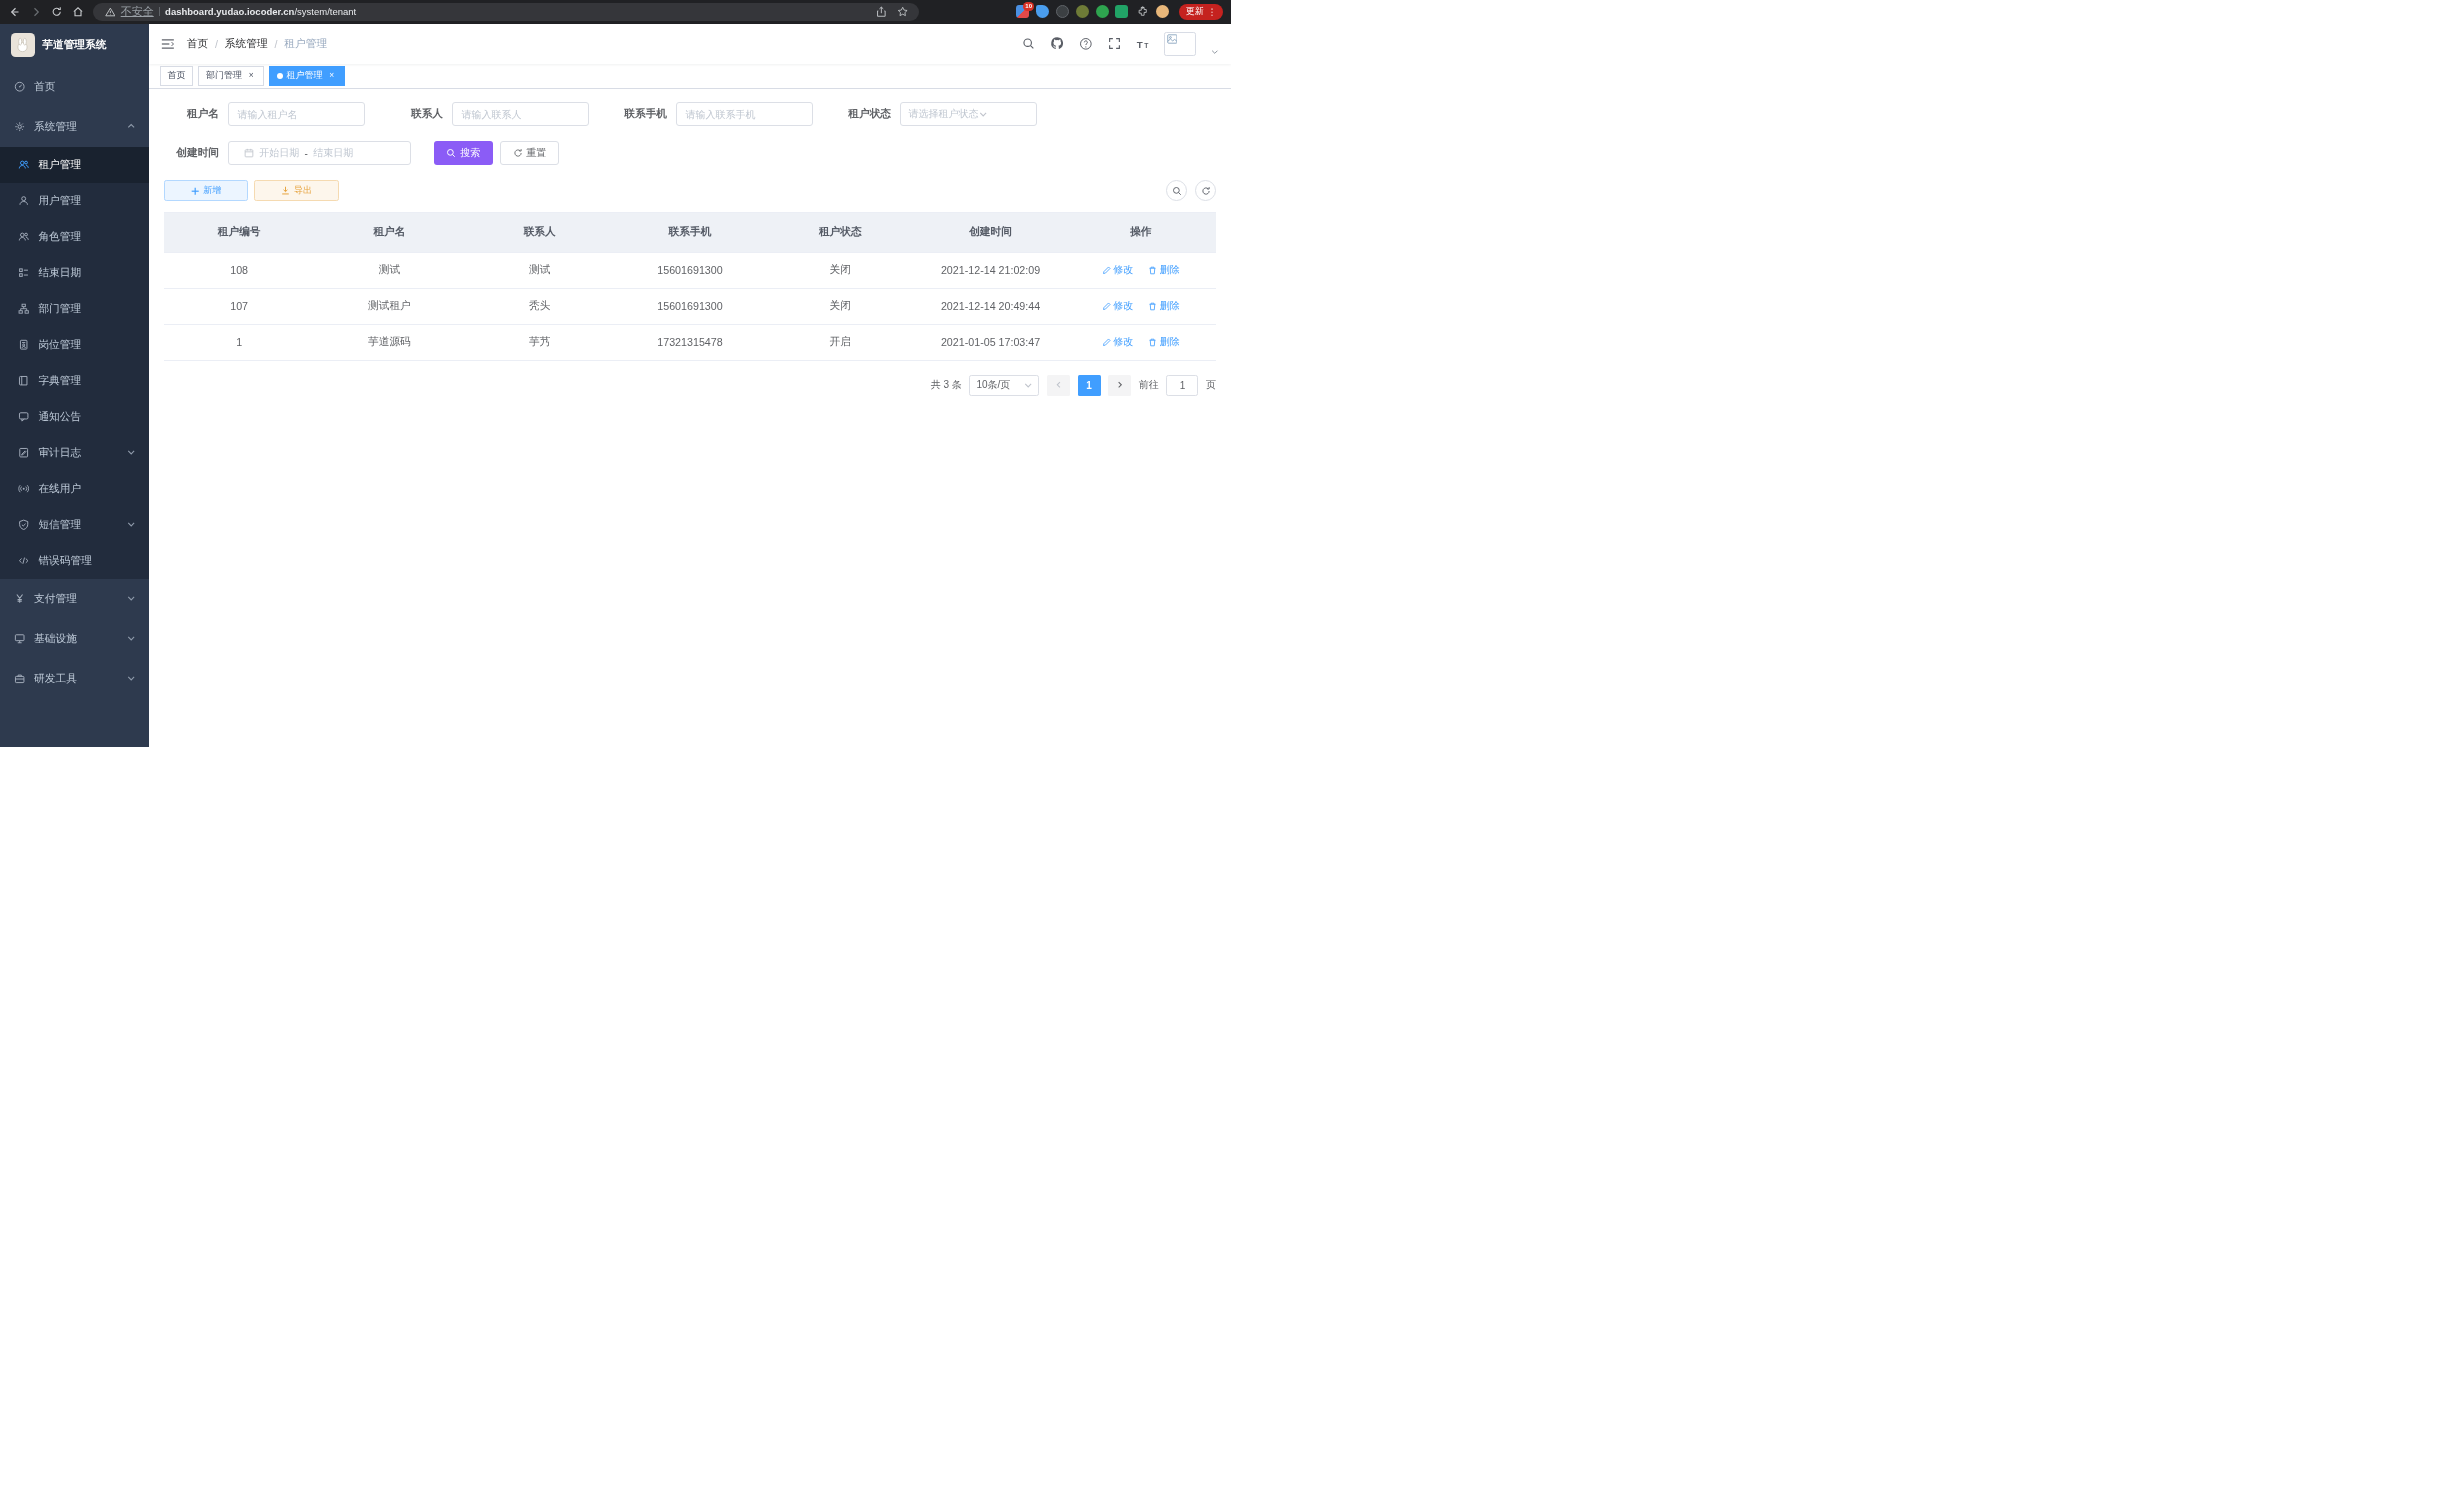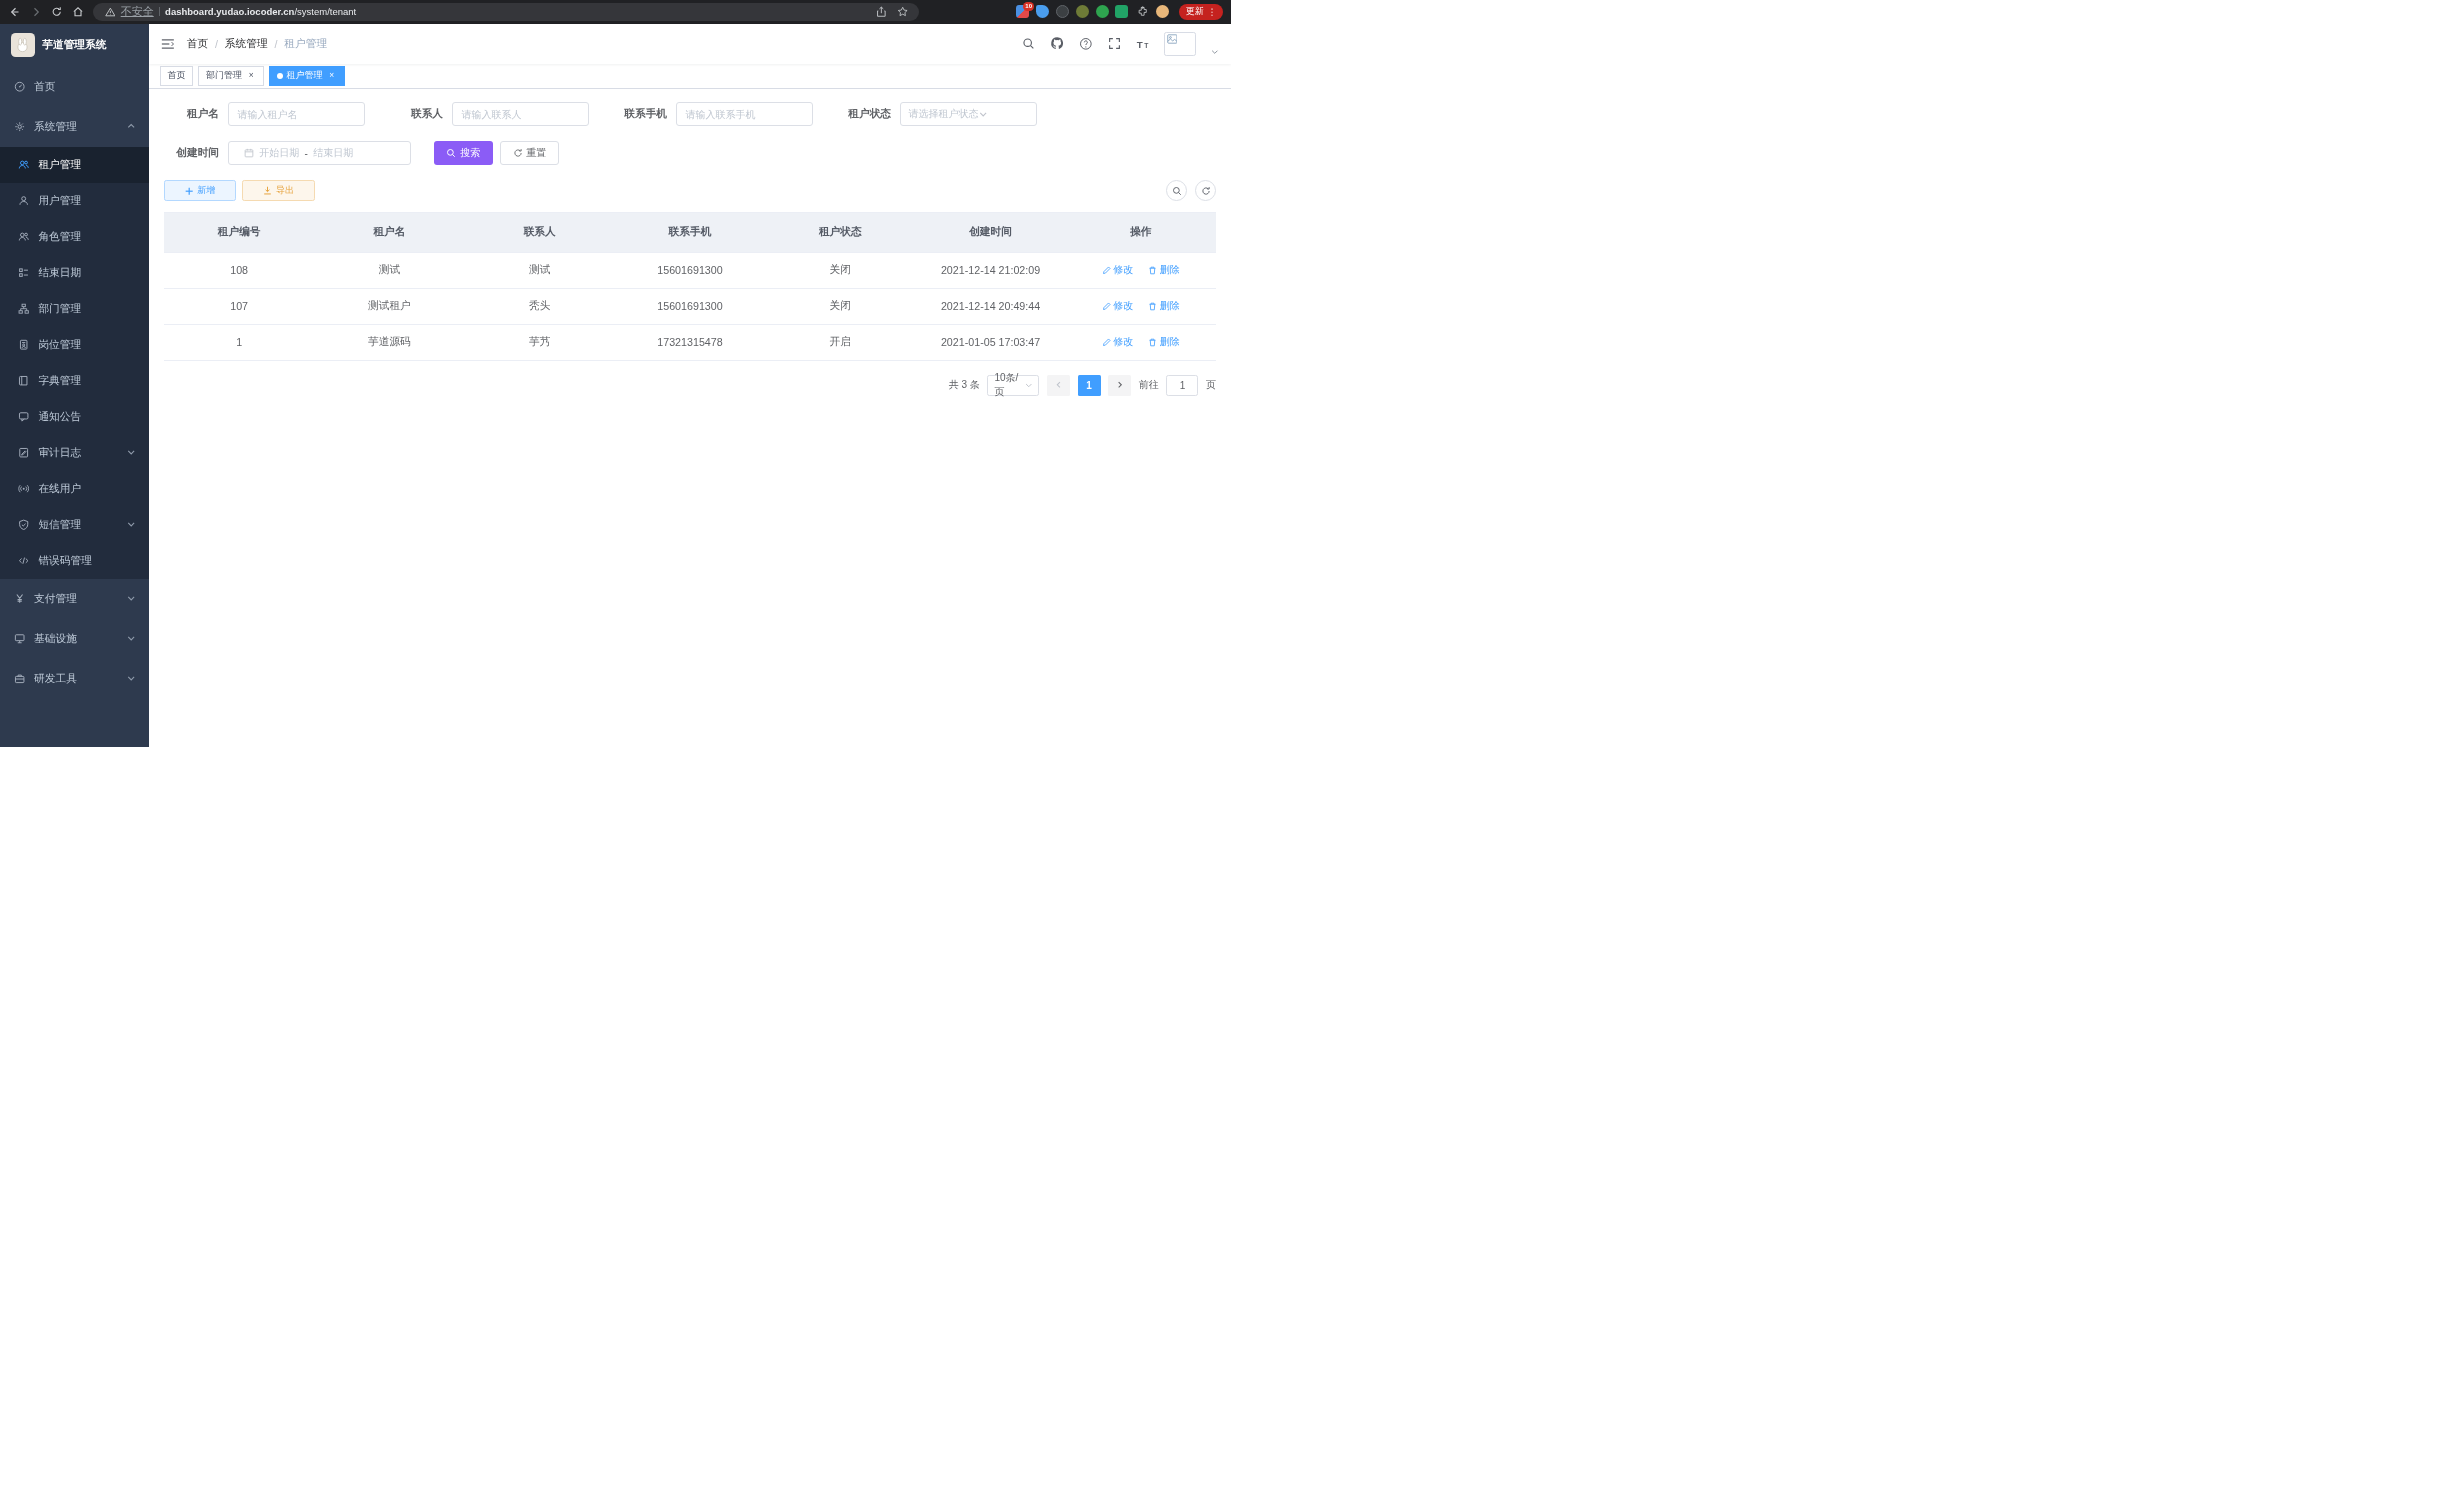--- a/index.html
+++ b/index.html
@@ -73,33 +73,33 @@
   input.ctl::placeholder, .ph { color:#bfc6d0; }
   .select { width:137px; display:flex; align-items:center; padding:0 7.6px; cursor:pointer; }
   .daterange { width:183px; display:flex; align-items:center; gap:5.3px; padding:0 15px; }
   .daterange .ph { font-size:10px; }
   .dr-sep { color:#606266; }
   .btn { height:24px; border-radius:3px; font-size:10px; display:inline-flex; align-items:center; gap:3.8px; padding:0 11.4px; cursor:pointer; border:0.8px solid transparent; font-family:"Liberation Sans",sans-serif; }
   .btn-search { background:#8b5cf6; color:#fff; margin-left:23px; }
   .btn-reset { background:#fff; border-color:#dcdfe6; color:#606266; margin-left:7.6px; }
 
   .toolbar { display:flex; align-items:center; margin-bottom:10.7px; }
-  .btn-sm { height:21px; border-radius:2.3px; font-size:9px; display:inline-flex; align-items:center; gap:3.8px; padding:0 20px; cursor:pointer; }
+  .btn-sm { height:21px; border-radius:2.3px; font-size:9px; display:inline-flex; align-items:center; gap:3.8px; padding:0 26px; cursor:pointer; }
   .btn-add { color:#409eff; background:#ecf5ff; border:0.8px solid #b3d8ff; }
   .btn-export { color:#e6a23c; background:#fdf6ec; border:0.8px solid #f5dab1; margin-left:6px; }
   .tool-right { margin-left:auto; display:flex; gap:7.6px; }
   .circ-btn { width:21px; height:21px; border:0.8px solid #dcdfe6; border-radius:50%; display:flex; align-items:center; justify-content:center; color:#5a5e66; cursor:pointer; background:#fff; }
 
   table { width:100%; border-collapse:collapse; table-layout:fixed; }
   thead th { background:#eef1f6; color:#555b66; font-weight:700; font-size:10.7px; height:40px; border-top:0.8px solid #ebeef5; border-bottom:0.8px solid #ebeef5; text-align:center; }
   tbody td { height:36px; border-bottom:0.8px solid #ebeef5; color:#606266; font-size:10.7px; text-align:center; }
   .op-link { color:#409eff; font-size:10px; display:inline-flex; align-items:center; gap:2.3px; margin:0 6px; cursor:pointer; }
 
   .pager { display:flex; align-items:center; justify-content:flex-end; gap:7.6px; margin-top:13.7px; font-size:10px; color:#606266; }
-  .pg-size { width:52px; height:21px; border:0.8px solid #dcdfe6; border-radius:2.3px; display:flex; align-items:center; justify-content:space-between; padding:0 6px; cursor:pointer; background:#fff; }
+  .pg-size { width:70px; height:21px; border:0.8px solid #dcdfe6; border-radius:2.3px; display:flex; align-items:center; justify-content:space-between; padding:0 6px; cursor:pointer; background:#fff; }
   .pg-btn { min-width:23px; height:21px; background:#f4f4f5; border-radius:1.5px; display:flex; align-items:center; justify-content:center; cursor:pointer; }
   .pg-btn.disabled { color:#c0c4cc; cursor:default; }
   .pg-cur { min-width:23px; height:21px; background:#409eff; color:#fff; border-radius:1.5px; display:flex; align-items:center; justify-content:center; font-weight:700; cursor:default; }
   .goto-input { width:32px; height:21px; border:0.8px solid #dcdfe6; border-radius:2.3px; text-align:center; font-size:10px; color:#606266; outline:none; font-family:"Liberation Sans",sans-serif; }
 </style>
 </head>
 <body>
 
 <div class="browser">
   <span class="b-ico">

